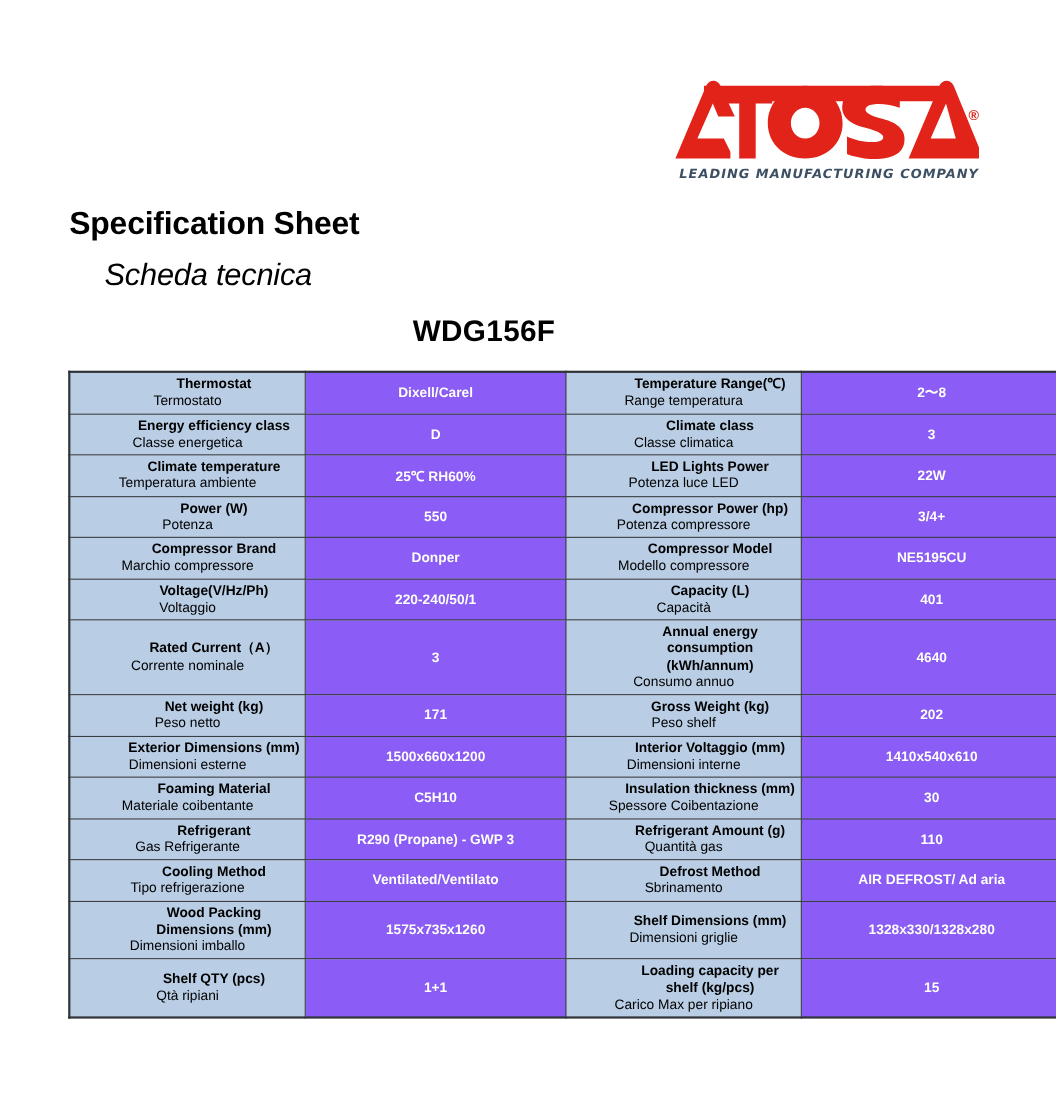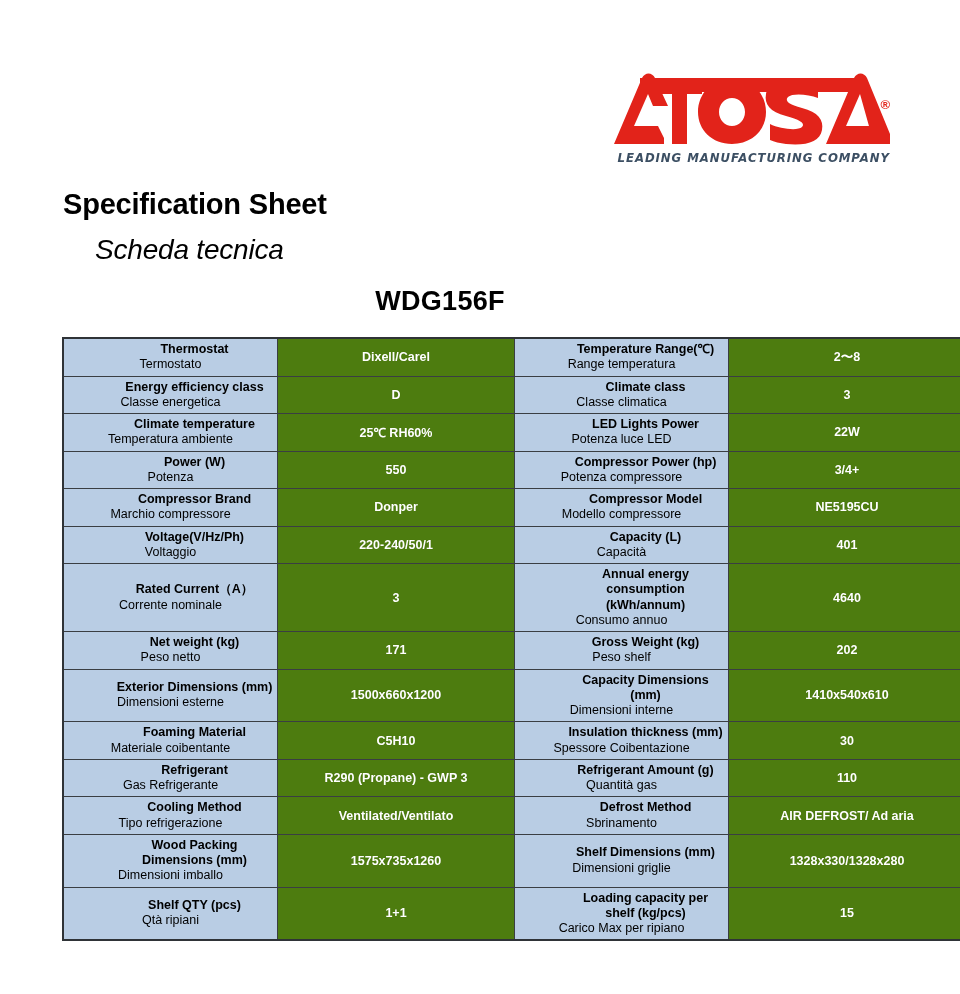--- a/index.html
+++ b/index.html
@@ -97,21 +97,21 @@
     padding: 3px 4px;
     text-align: center;
     vertical-align: middle;
   }
   .lbl {
     background: #b9cde4;
     color: #000;
     width: 205px;
   }
   .val {
-    background: #4d7c0f;
+    background: #8b5cf6;
     color: #ffffff;
     font-weight: bold;
     font-size: 12.5px;
     width: 228px;
     text-shadow: 0 0 1px rgba(0,0,0,0.12);
   }
   .lbl .en {
     display: block;
     font-weight: bold;
     font-size: 12.5px;
@@ -253,21 +253,21 @@
         </td>
         <td class="val">202</td>
       </tr>
       <tr>
         <td class="lbl">
           <span class="en">Exterior Dimensions (mm)</span>
           <span class="it">Dimensioni esterne</span>
         </td>
         <td class="val">1500x660x1200</td>
         <td class="lbl">
-          <span class="en">Capacity Dimensions (mm)</span>
+          <span class="en">Interior Voltaggio (mm)</span>
           <span class="it">Dimensioni interne</span>
         </td>
         <td class="val">1410x540x610</td>
       </tr>
       <tr>
         <td class="lbl">
           <span class="en">Foaming Material</span>
           <span class="it">Materiale coibentante</span>
         </td>
         <td class="val">C5H10</td>

